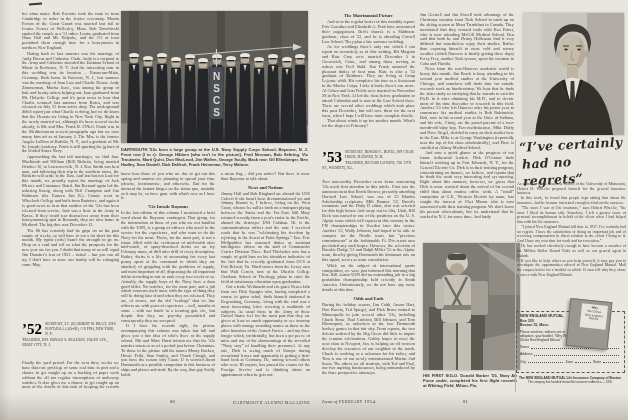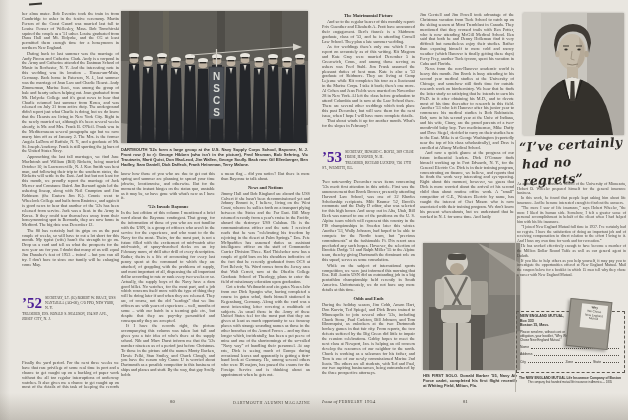--- a/index.html
+++ b/index.html
@@ -15,21 +15,21 @@
 
   .col{position:absolute;overflow:hidden;text-align:justify;
        font-size:4.3px;line-height:1.14;color:#44403a;}
   .col p{margin:0 0 0.5px 0;text-indent:5px;}
   .col p.noind{text-indent:0;}
   .xhead{font-weight:bold;font-size:4.6px;line-height:1.2;text-align:center;
          margin:2.8px 0 1.6px;color:#332f2a;}
   .caption{position:absolute;overflow:hidden;font-family:"Liberation Sans",sans-serif;
            font-weight:bold;font-size:4.1px;line-height:1.22;text-align:justify;color:#3a3732;}
   .classblock{position:absolute;overflow:hidden;}
-  .cnum{float:left;font:bold 15px/0.85 "Liberation Serif",serif;color:#4c1d95;margin:1px 3px 0 0;}
+  .cnum{float:left;font:bold 15px/0.85 "Liberation Serif",serif;color:#000000;margin:1px 3px 0 0;}
   .off{font-size:3.9px;line-height:1.3;font-variant:small-caps;color:#3c3833;text-align:left;}
   .off.treas{clear:none;margin-top:1px;}
 
   figure{margin:0;padding:0;position:absolute;}
   .photoframe{box-shadow:0 0 2px rgba(70,66,60,.4);}
 
   
   .ad-rule{position:absolute;left:515px;top:140px;width:1px;height:252px;background:#b7b3aa;}
   .script-quote{position:absolute;left:520px;top:137px;width:106px;
      font-family:"DejaVu Serif",serif;font-style:italic;font-weight:bold;
@@ -78,21 +78,21 @@
   <div class="edge-shade"></div>
   <div class="mark"></div>
 
   <div class="col" style="left:22px;top:12px;width:97px;height:300px;">
     <p class="noind">her alma mater. Bob Eventire took the train in from Cambridge to usher in the festive ceremony. Martin Person of the Coast Guard was married last fall to Louise Fenner of Wellesley, Mass. Bob Tomchivski squired the couple as a '51 usher. Louise graduated from Dana Hall and Mt. Holyoke, and the CG at least permitted them enough time for a honeymoon in northern New England.</p>
     <p>Dating back to last summer was the marriage of Andy Pincus and Catherine Clark. Andy is a corporal in the Army and Catherine attended the Eastman School of Music in Rochester, N. Y. And the interesting note in this wedding was its location – Hanau-am-Main, Germany. Back home in Paterson, N. J., last summer was the marriage of Joan Law and Charlie Hearst. Andy Zimmerman, Marine lieut., was among the group of hale and hearty ushers helping out. Joan graduated from Mt. Holyoke College and it's great news to hear that Charlie returned last summer from Korea, and was released on July 31 from active duty. The underground didn't report just what Charlie is doing, but we do know that the Hearsts are living in New York City. Right in the newly married set, although it's been several weeks already, is Mr. and Mrs. Frank B. O'Neil. Frank was in the Mediterranean several paragraphs ago but we now marry him off as of January 2. The Mrs. is the former Angela LaDora of Buffalo, N. Y., and a graduate of Mt. St. Joseph Academy. Frank is still sporting the jg bars of the United States Navy.</p>
     <p>Approaching the last fall marriages, we find Jane MacIntosh and William (Bill) Ricketts, being married October 10, in Lawrenceville, N. J. Ken Smith was best man, and following their trip to the southern states, the Ricketts will settle in the East. And last but not least for this month, we proudly report the marriage of Jack Mercer and Constance Baird. Jim Bernard again led the ushering lineup, along with Neil Crampton and Jim Robinson (the Eastern Jim R.). Connie went to Wheelock College and hails from Braintree, and again it is good news to hear that another of the '52s has been released from service. Jack was a lieut. in the Army in Korea. If they could tear themselves away from their honeymooning spot in Bermuda, they are now home in Medford. The big date was December 12.</p>
     <p>The 80 has certainly had its grips on us the past couple of weeks, so will have to cut a lot short for this month. My typist (wife) hasn't the strength to go on. Drop us a card and tell us what the prospects for the new year are for you. I doubt that many of us will equal Jim Danaher's feat of 1953 – twins! – but you can all try. I don't have to since our family will be enlarging come May.</p>
   </div>
 
-  <div class="classblock" style="left:22px;top:296px;width:97px;height:45px;">
+  <div class="classblock" style="left:22px;top:322px;width:97px;height:45px;">
     <span class="cnum">’52</span>
     <div class="off">Secretary, Lt. (jg) Robert W. Brace, USS Nantahala (AO-60), c/o FPO, New York, N. Y.</div>
     <div class="off treas">Treasurer, Ens. Ronald S. Mallison, 194 Sip Ave., Jersey City, N. J.</div>
   </div>
 
   <div class="col" style="left:22px;top:361px;width:97px;height:28px;">
     <p class="noind">Finally the yard period. For the next three weeks we have that rare privilege of some real time in port and a chance to get caught up on a backlog of paper work without the all too regular interruptions of underway watches. It also gives me a chance to get caught up on most of the details of this task of keeping the records straight. On that subject most of you will be hearing from me in the near future. Kind of interested to</p>
   </div>
 
   <figure class="photoframe" style="left:121px;top:11px;width:187px;height:132px;">

